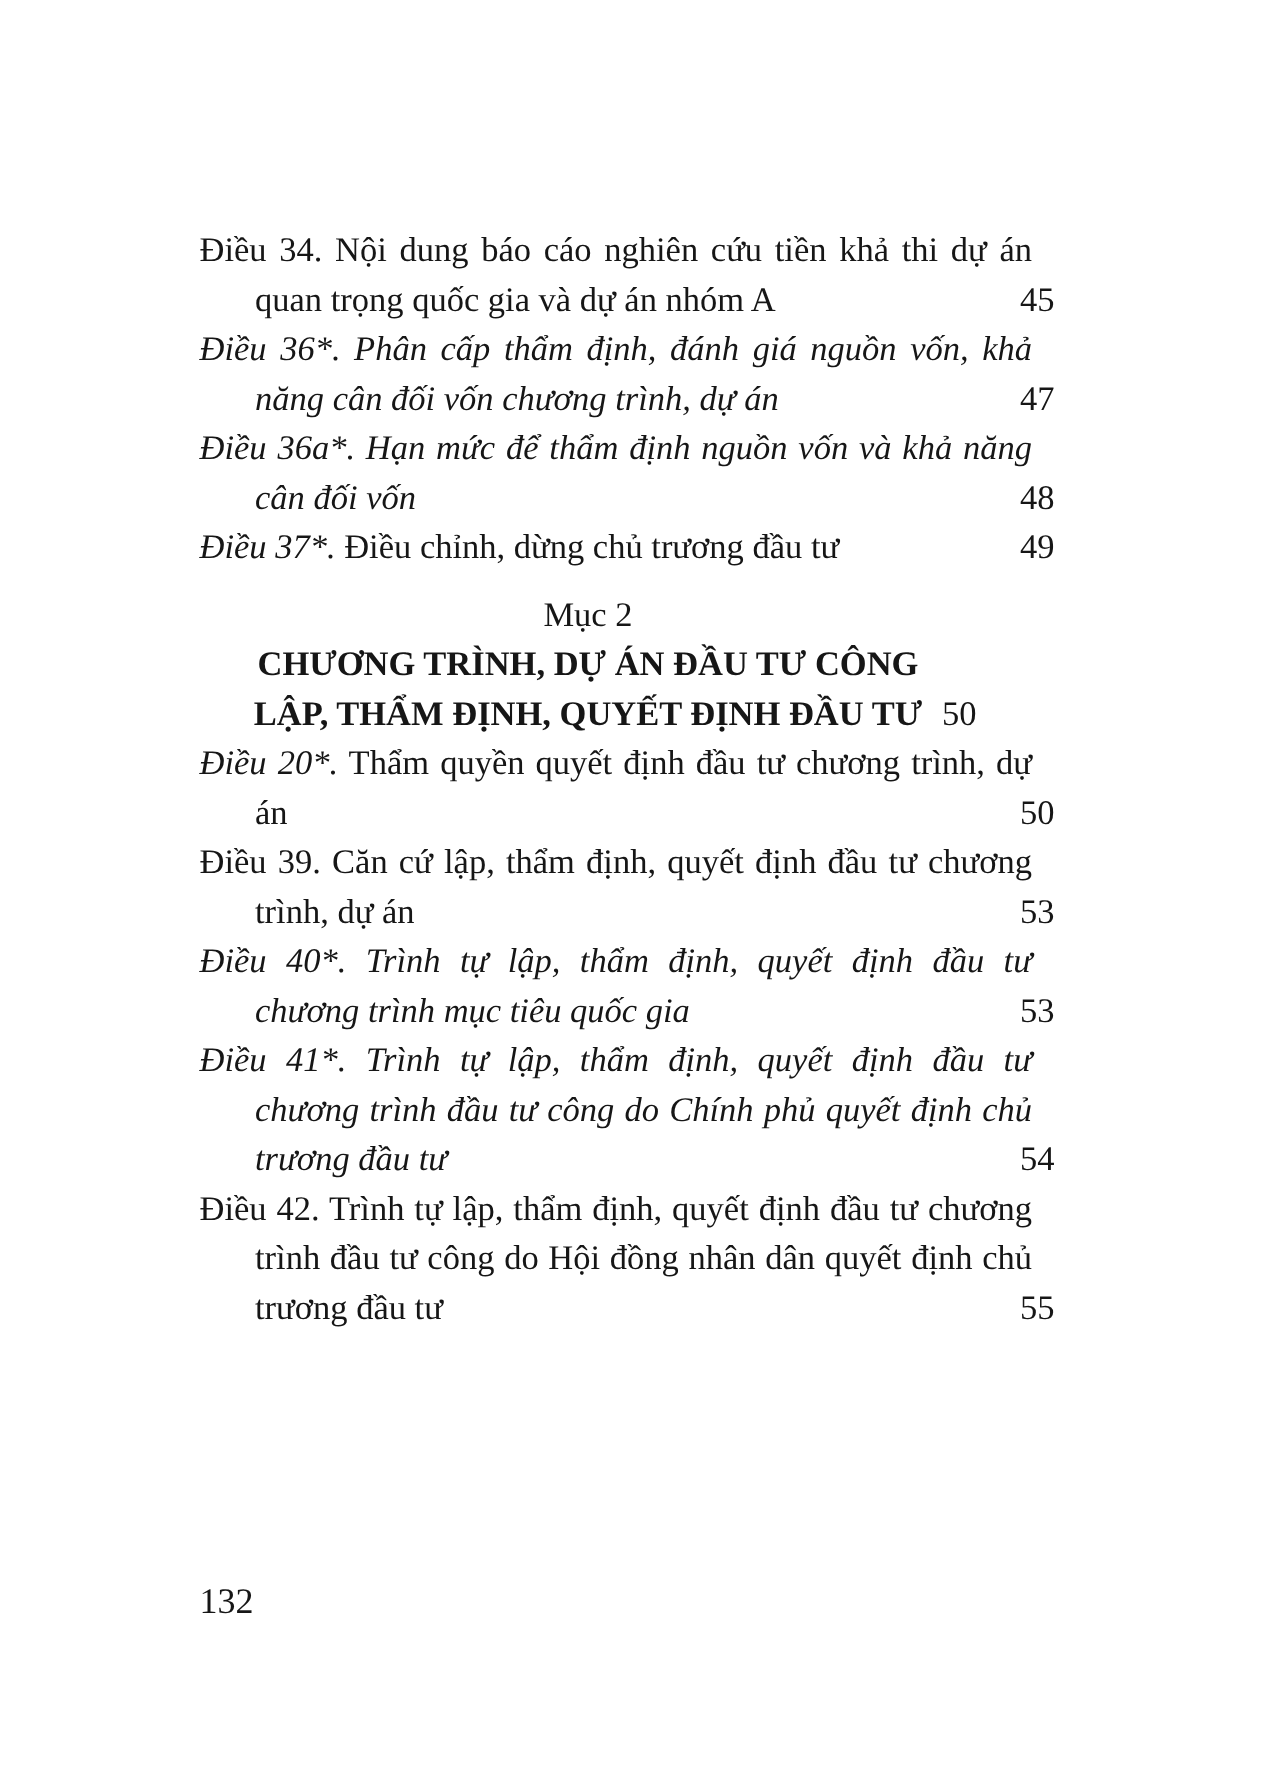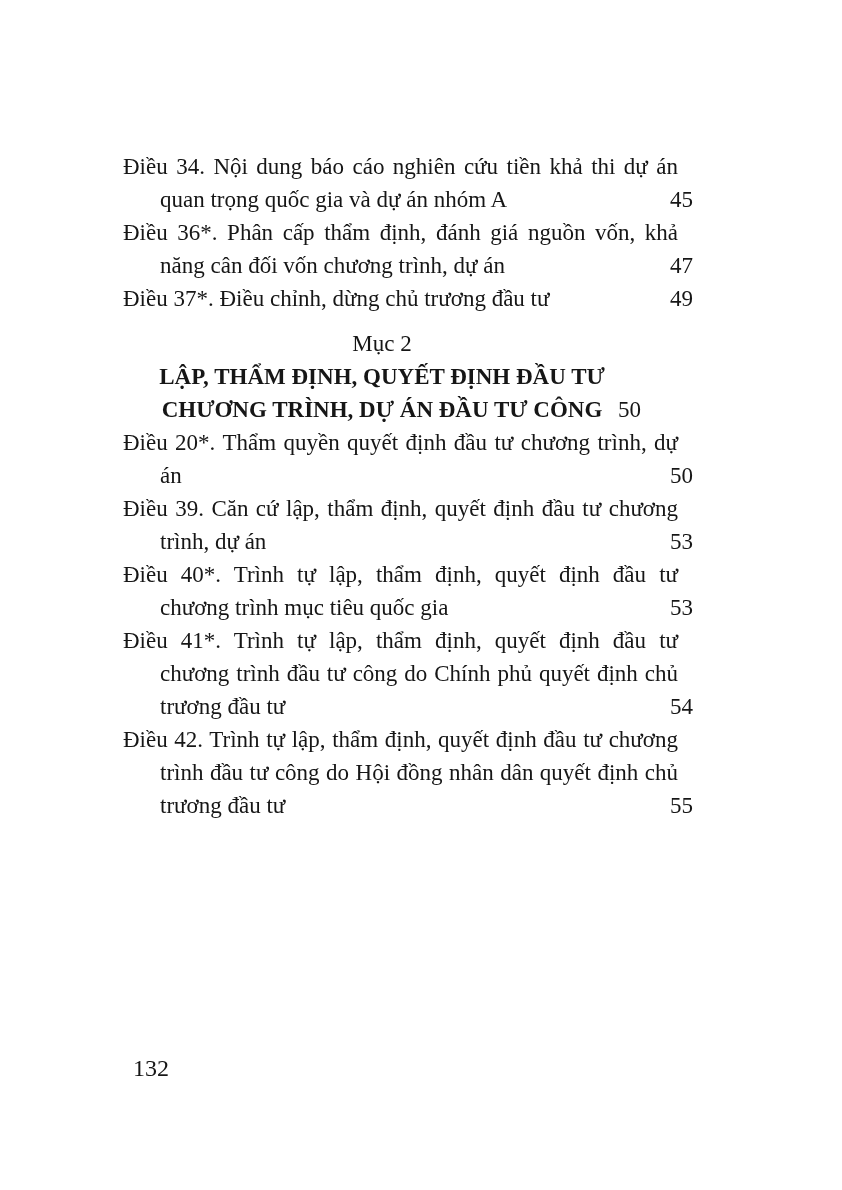--- a/index.html
+++ b/index.html
@@ -10,21 +10,21 @@
     width: 842px;
     height: 1190px;
     background: #ffffff;
     font-family: "Liberation Serif", "DejaVu Serif", serif;
     color: #161616;
     position: relative;
     overflow: hidden;
   }
   .page {
     position: absolute;
-    left: 123px;
+    left: 133px;
     top: 150px;
     width: 570px; 
   }
   .toc {
     font-size: 23px;
     line-height: 33px;
   }
   .toc-entry {
     position: relative;
   }
@@ -34,21 +34,21 @@
     padding-left: 37px;
     text-indent: -37px;
   }
   .page-ref {
     position: absolute;
     right: 0;
     bottom: 0;
     text-indent: 0;
     margin-top: 21px;
   }
-  .it { }
+  .it { font-style: italic; }
   .section-block {
     position: relative;
     margin-top: 12px;
     text-align: center;
     width: 518px;
   }
   .section-kicker {
   }
   .section-line {
     font-weight: bold;
@@ -70,30 +70,34 @@
     <div class="entry-text"><span class="article-label">Điều 34.</span> <span class="article-title">Nội dung báo cáo nghiên cứu tiền khả thi dự án quan trọng quốc gia và dự án nhóm A</span></div>
     <span class="page-ref">45</span>
   </div>
 
 
   <div class="toc-entry">
     <div class="entry-text"><span class="article-label it">Điều 36*.</span> <span class="article-title it">Phân cấp thẩm định, đánh giá nguồn vốn, khả năng cân đối vốn chương trình, dự án</span></div>
     <span class="page-ref">47</span>
   </div>
 
+  <div class="toc-entry">
+    <div class="entry-text"><span class="article-label it">Điều 36a*.</span> <span class="article-title it">Hạn mức để thẩm định nguồn vốn và khả năng cân đối vốn</span></div>
+    <span class="page-ref">48</span>
+  </div>
 
   <div class="toc-entry">
     <div class="entry-text"><span class="article-label it">Điều 37*.</span> <span class="article-title">Điều chỉnh, dừng chủ trương đầu tư</span></div>
     <span class="page-ref">49</span>
   </div>
 
   <div class="section-block">
     <div class="section-kicker">Mục 2</div>
+    <div class="section-line">CHƯƠNG TRÌNH, DỰ ÁN ĐẦU TƯ CÔNG</div>
     <div class="section-line">LẬP, THẨM ĐỊNH, QUYẾT ĐỊNH ĐẦU TƯ</div>
-    <div class="section-line">CHƯƠNG TRÌNH, DỰ ÁN ĐẦU TƯ CÔNG</div>
     <span class="page-ref">50</span>
   </div>
 
   <div class="toc-entry">
     <div class="entry-text"><span class="article-label it">Điều 20*.</span> <span class="article-title">Thẩm quyền quyết định đầu tư chương trình, dự án</span></div>
     <span class="page-ref">50</span>
   </div>
 
   <div class="toc-entry">
     <div class="entry-text"><span class="article-label">Điều 39.</span> <span class="article-title">Căn cứ lập, thẩm định, quyết định đầu tư chương trình, dự án</span></div>

